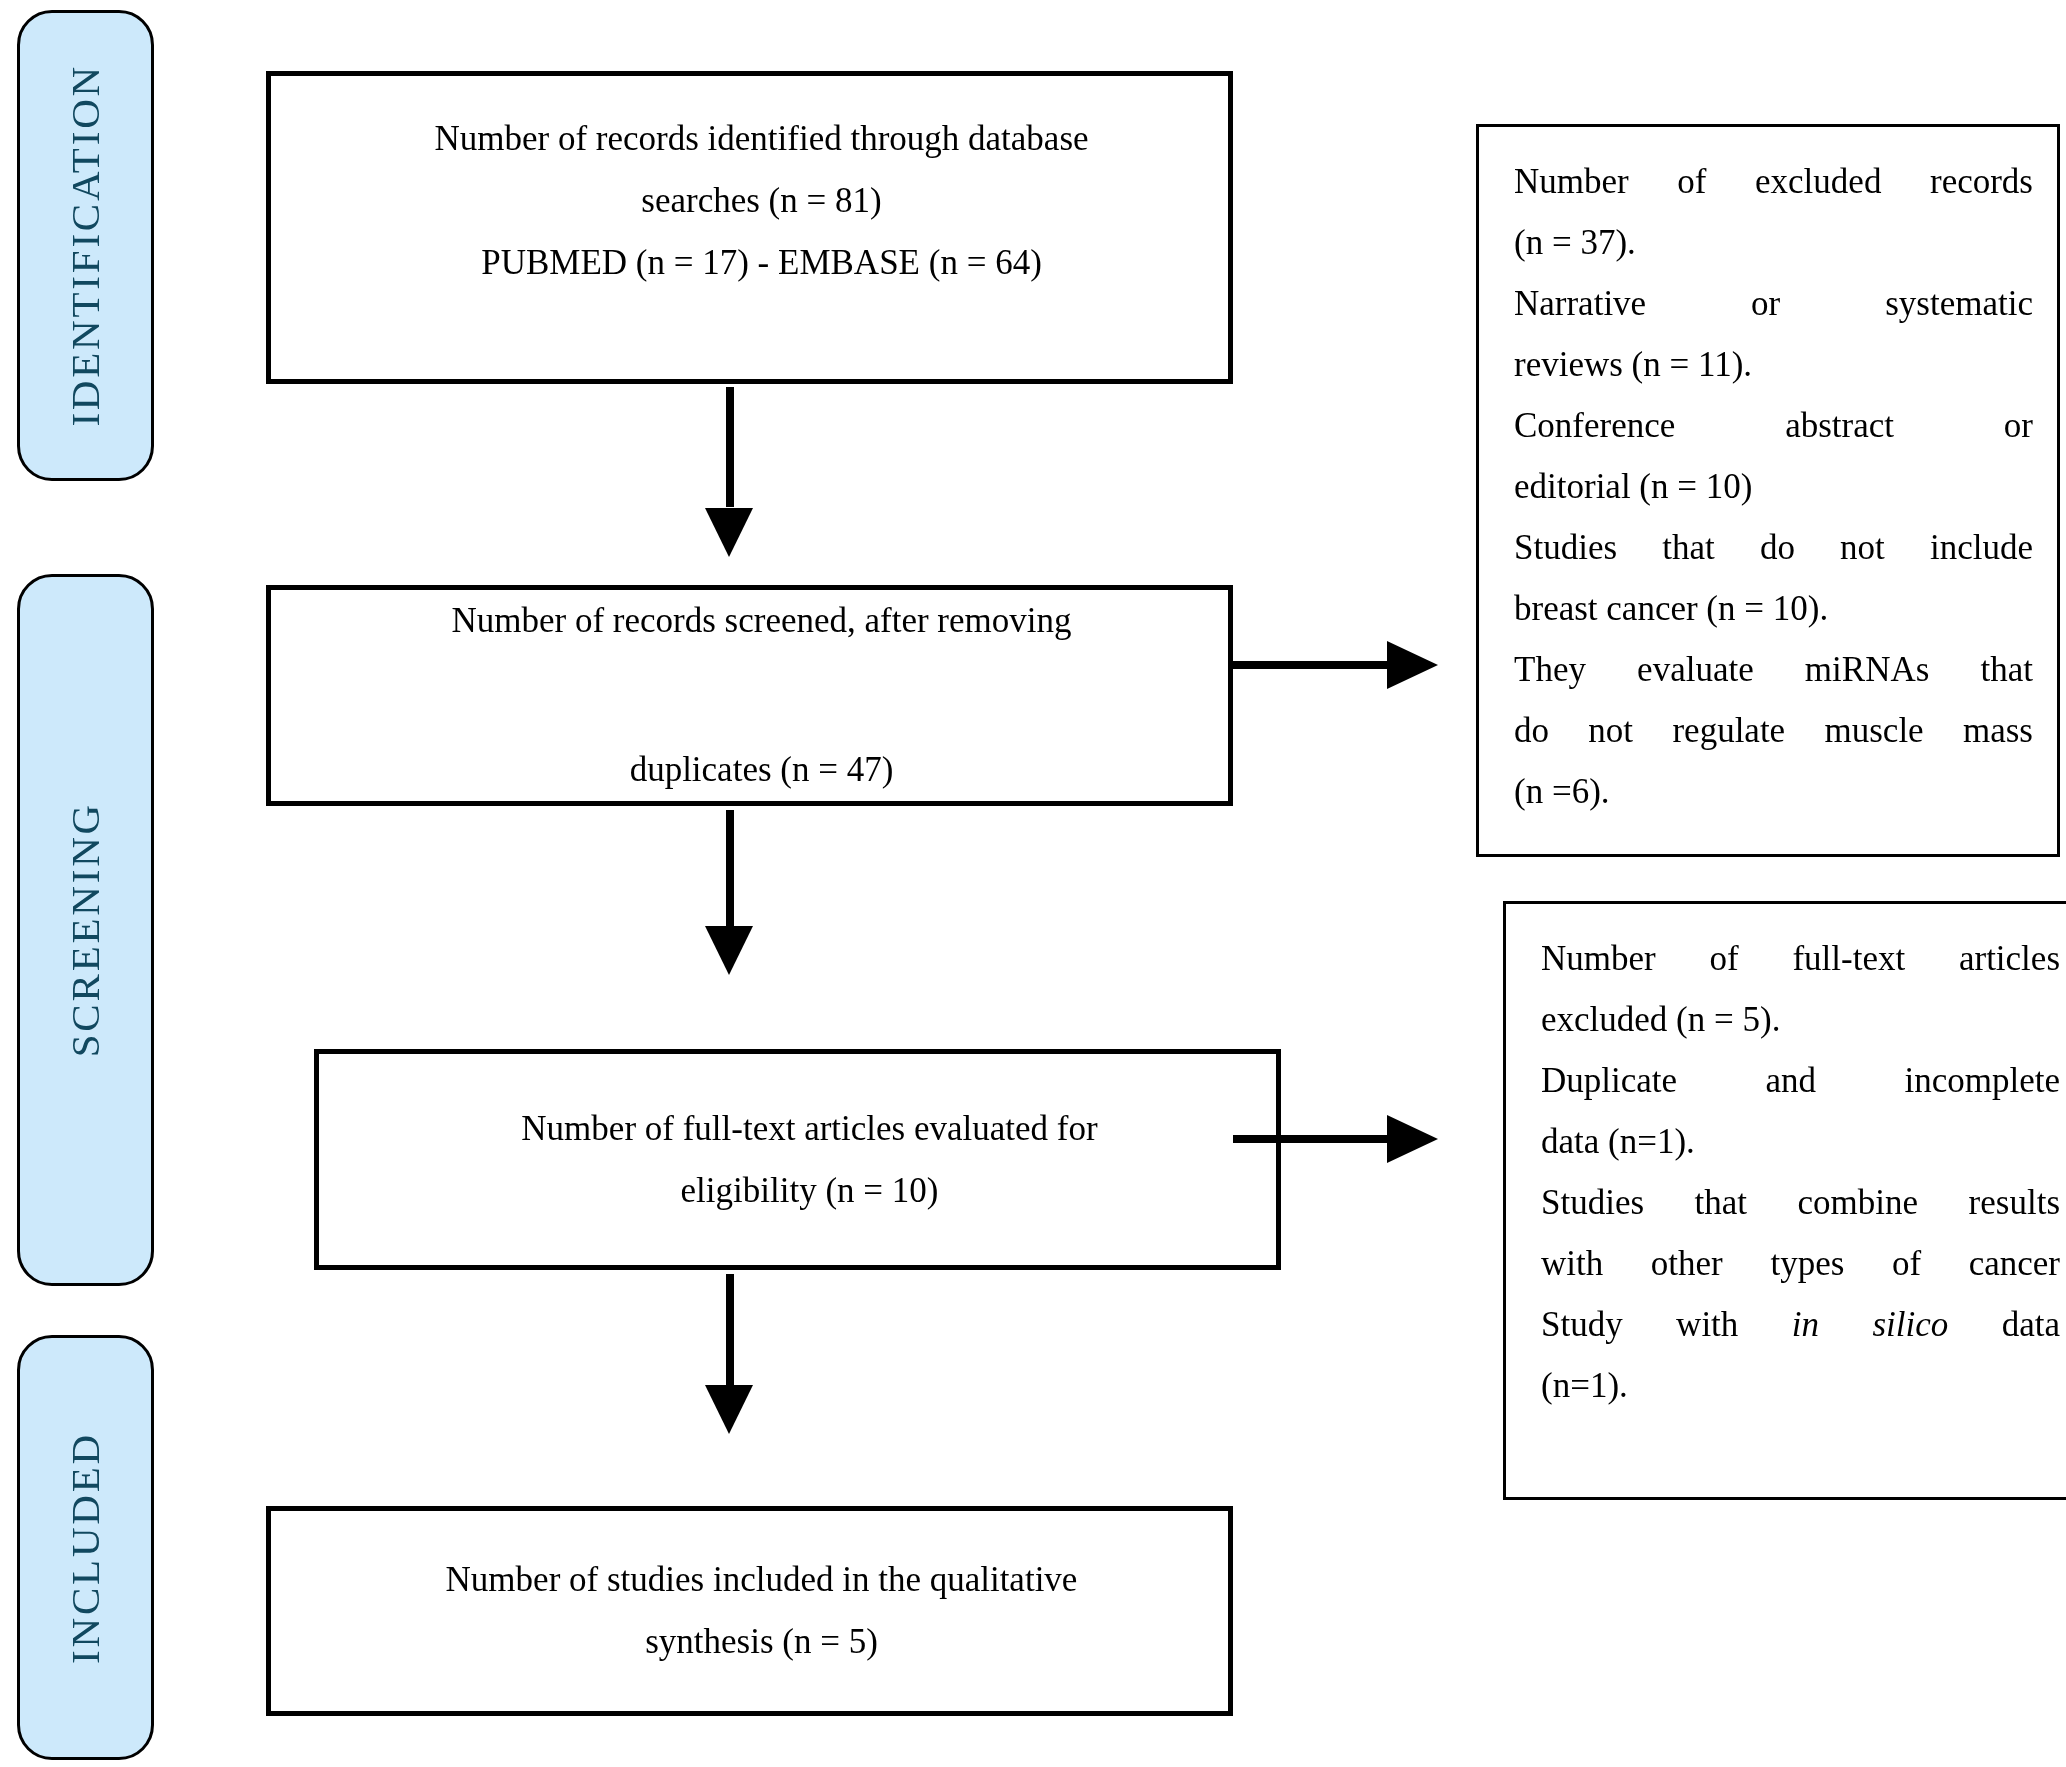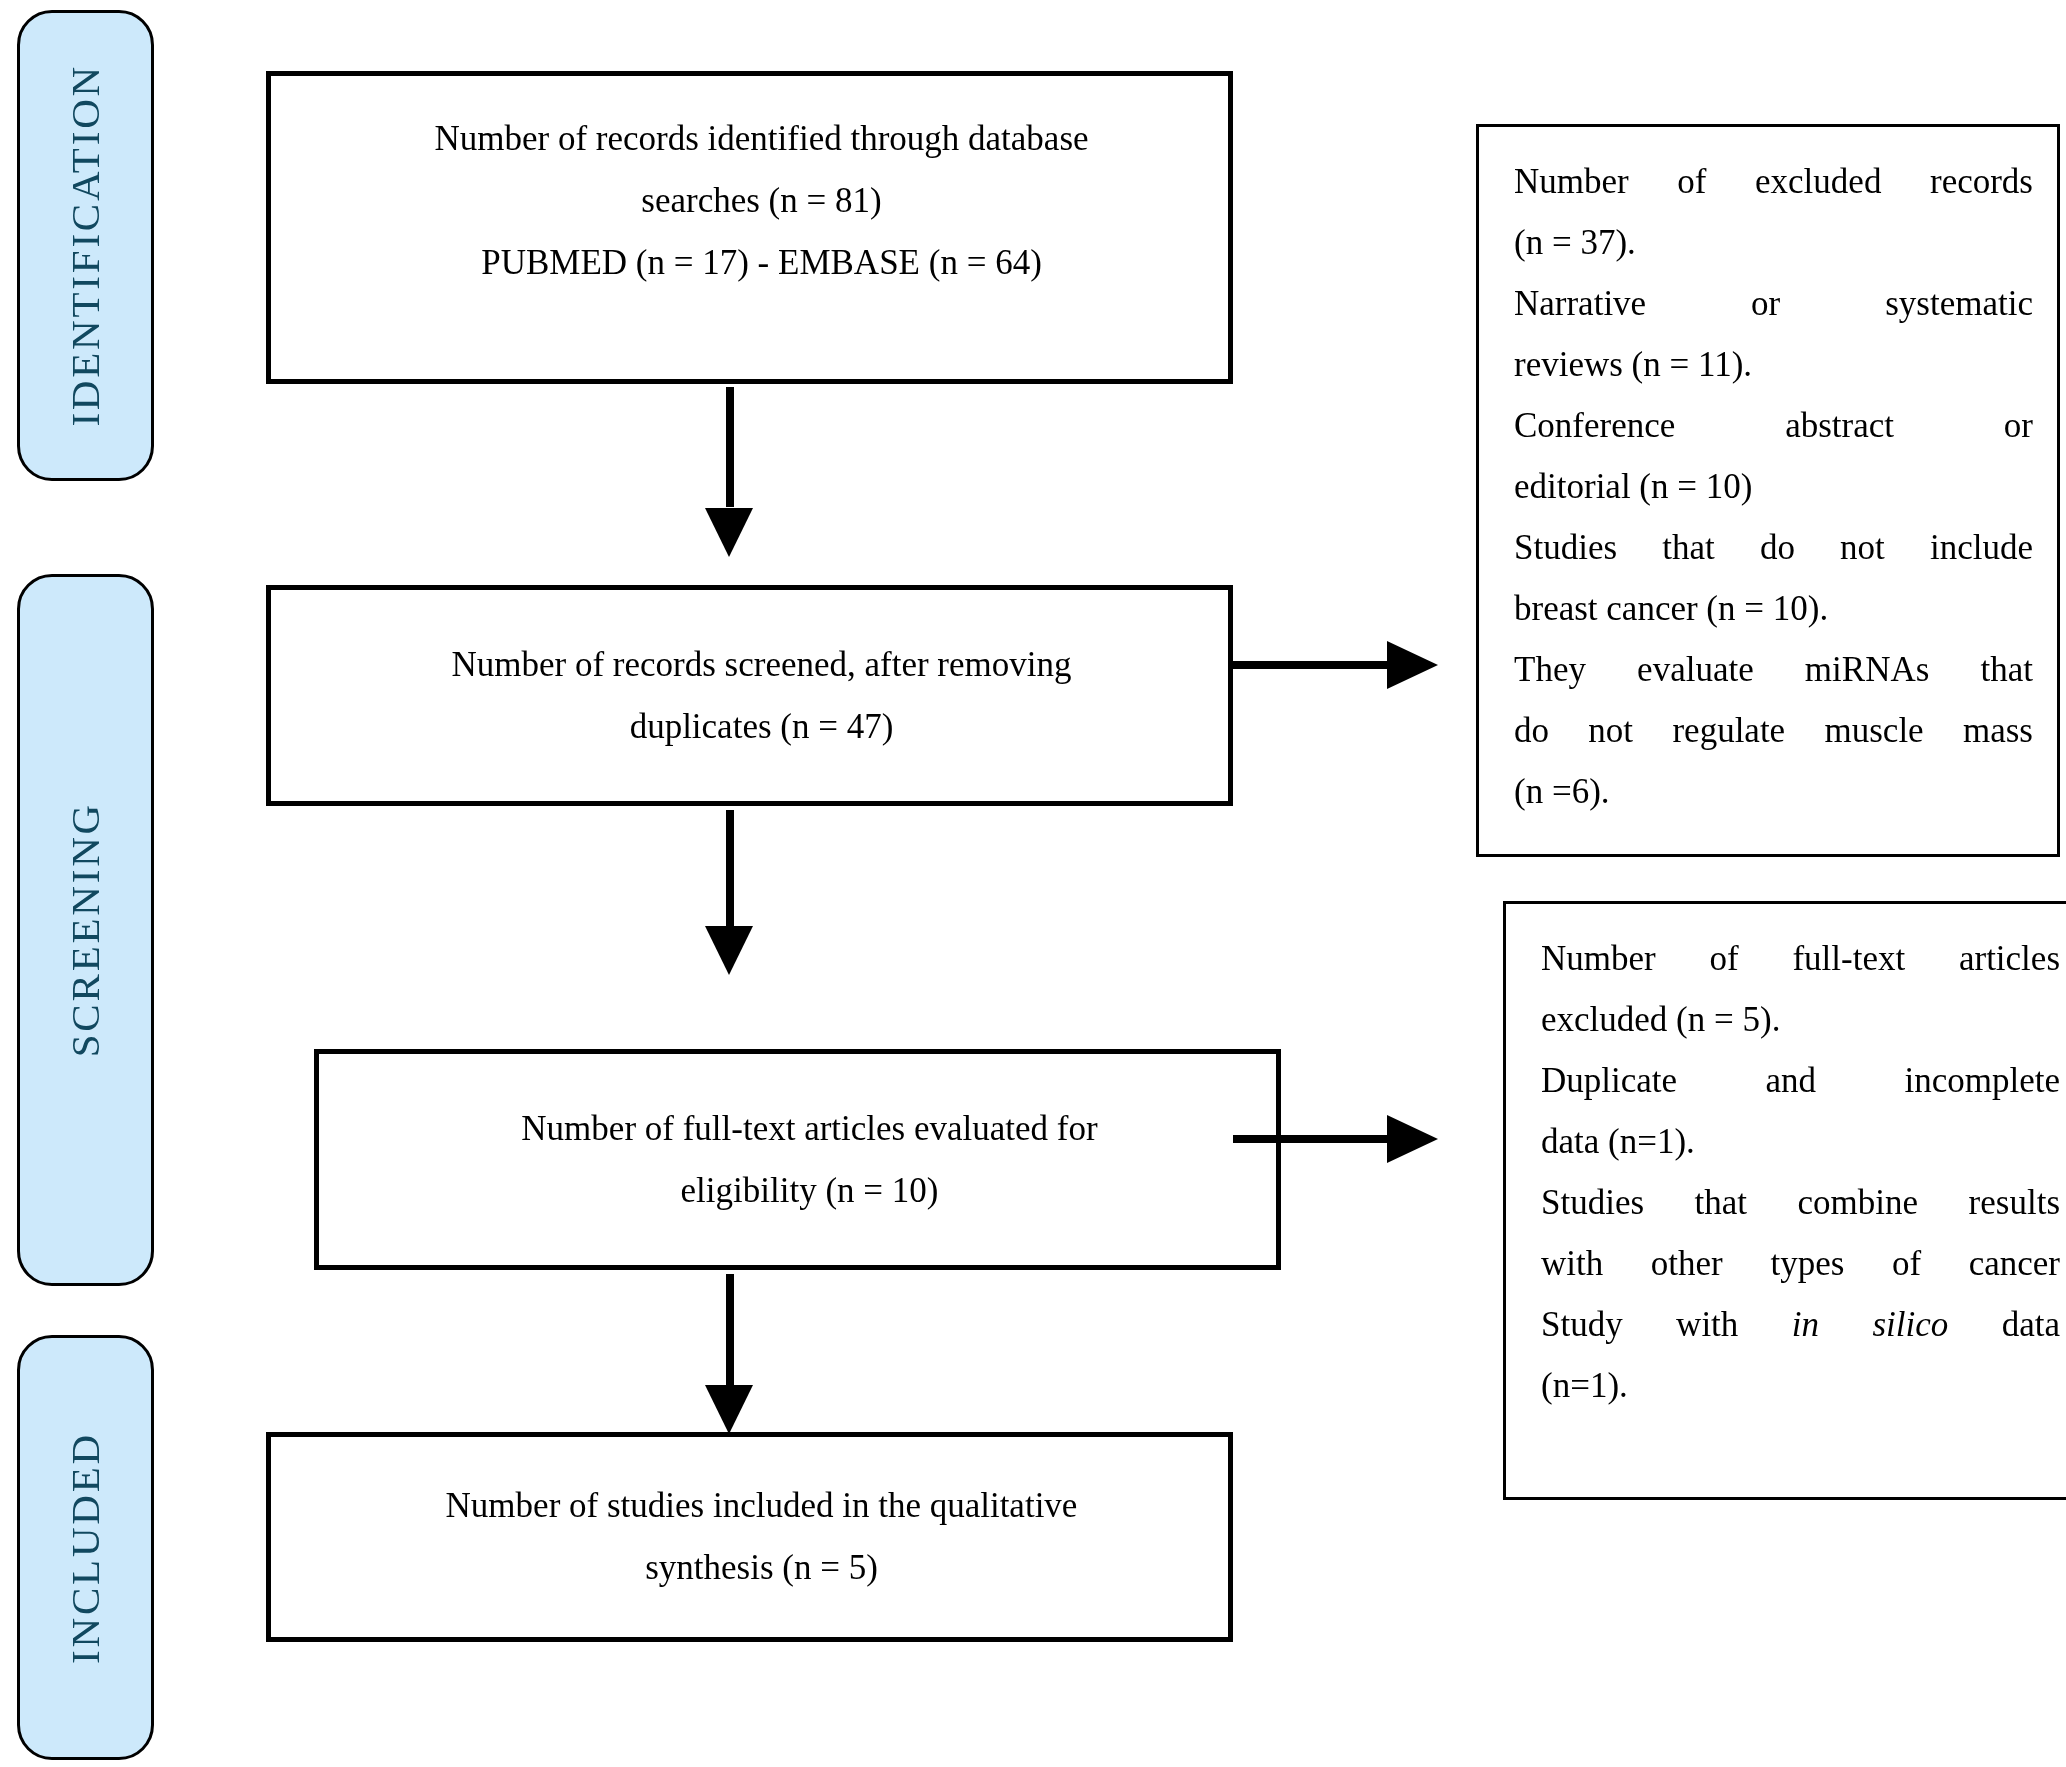--- a/index.html
+++ b/index.html
@@ -39,23 +39,23 @@
     position:absolute;left:266px;width:967px;
     background:var(--box-bg);
     border:5px solid var(--line-color);
     box-sizing:border-box;
     font-size:35px;line-height:62px;
     text-align:center;
     display:flex;flex-direction:column;align-items:center;padding-left:24px;
   }
   .mbox .bline{white-space:nowrap;}
   #box-identified{top:71px;height:313px;justify-content:flex-start;padding-top:32px;}
-  #box-screened{top:585px;height:221px;justify-content:center;}
+  #box-screened{top:585px;height:221px;justify-content:space-between;}
   #box-eligibility{top:1049px;height:221px;justify-content:center;margin-left:48px;}
-  #box-included{top:1432px;height:210px;justify-content:center;}
+  #box-included{top:1506px;height:210px;justify-content:center;}
 
   
   .rbox{
     position:absolute;left:1476px;width:584px;
     background:var(--box-bg);
     border:3.9px solid var(--line-color);
     box-sizing:border-box;
     font-size:35px;line-height:61px;
     padding:24px 24px 0 35px;
   }

